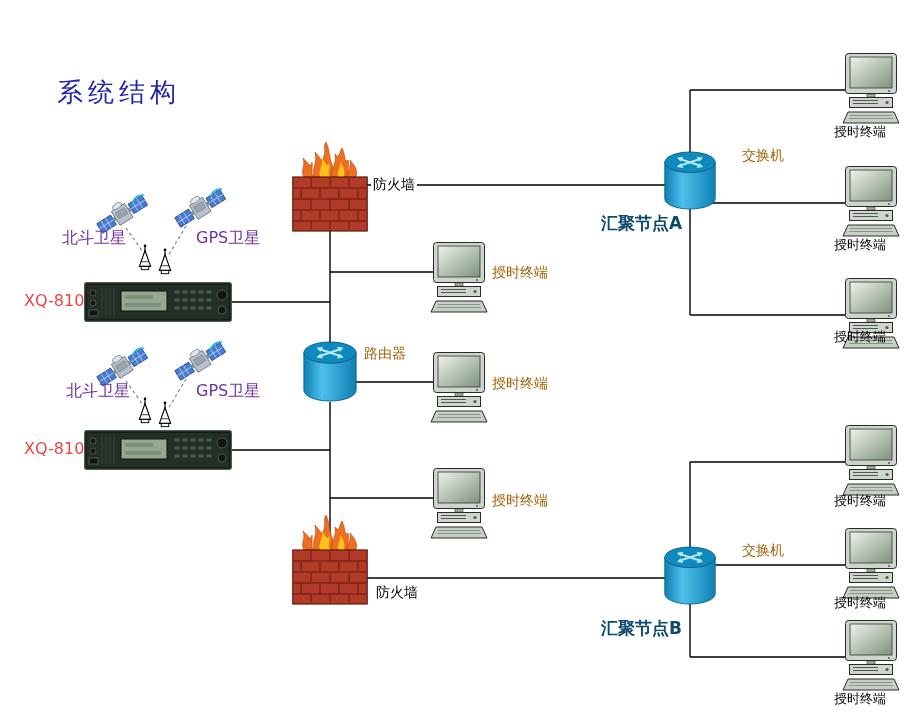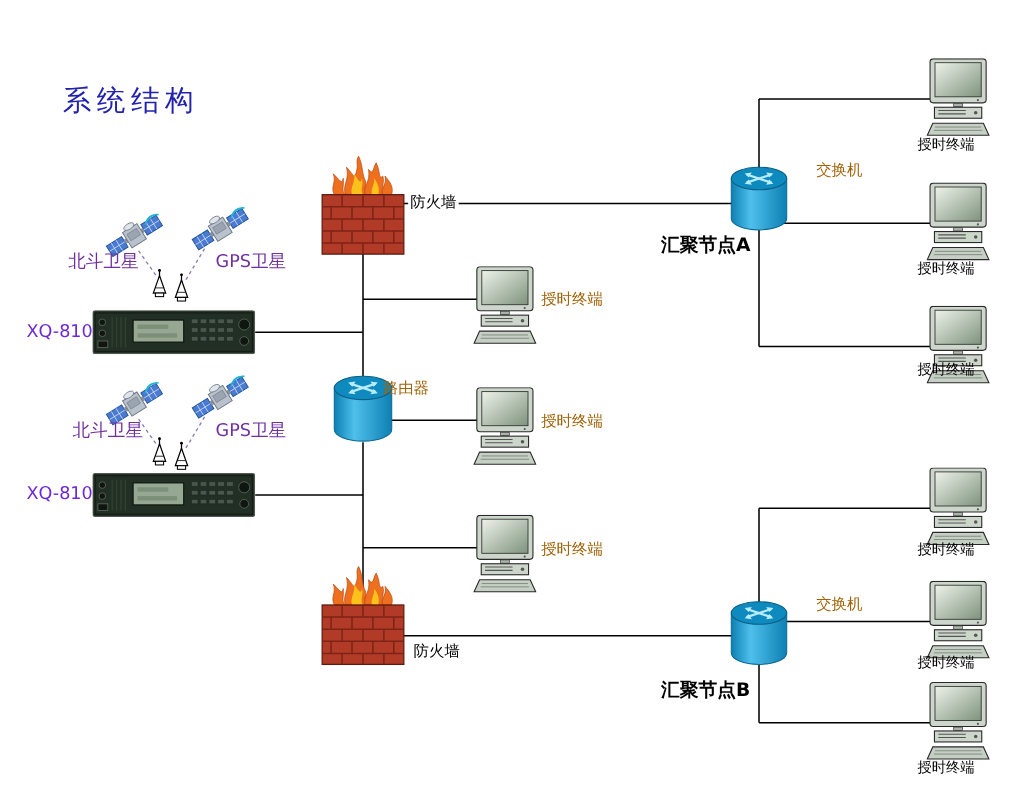--- a/index.html
+++ b/index.html
@@ -6,25 +6,25 @@
   #canvas{
     position:relative;width:921px;height:723px;background:#ffffff;
     font-family:"DejaVu Sans","Liberation Sans",sans-serif;overflow:hidden;
   }
   .abs{position:absolute;}
   .lbl{position:absolute;color:#000;white-space:nowrap;line-height:1.15;}
   .title{
     font-family:"DejaVu Serif","Liberation Serif",serif;
     font-size:26px;color:#2222b0;letter-spacing:5px;font-weight:500;
   }
-  .devlbl{font-size:16px;color:#6d28d9;}
+  .devlbl{font-size:16px;color:#ef4444;}
   .satlbl{font-size:16px;color:#7030a0;}
   .midlbl{font-size:14px;color:#a16207;}
   .onlinelbl{font-size:14px;color:#000;background:#fff;padding:0 2px;}
-  .nodelbl{font-size:17px;font-weight:bold;color:#000000;}
+  .nodelbl{font-size:17px;font-weight:bold;color:#0c4a6e;}
   .termlbl{font-size:13px;color:#000;}
   svg{display:block;}
 </style>
 </head>
 <body>
 
 <svg width="0" height="0" style="position:absolute" aria-hidden="true">
   <defs>
     <linearGradient id="cylGrad" x1="0" y1="0" x2="1" y2="0">
       <stop offset="0" stop-color="#0d7fb2"></stop>
@@ -261,21 +261,21 @@
         <use href="#sym-firewall"></use>
       </svg>
     </div>
   <div class="lbl onlinelbl" style="left:374px;top:584px">防火墙</div>
 
   <div class="abs" style="left:301px;top:340px">
       <svg width="58" height="64">
         <use href="#sym-cylinder"></use>
       </svg>
     </div>
-  <div class="lbl midlbl" style="left:348px;top:345px">路由器</div>
+  <div class="lbl midlbl" style="left:364px;top:345px">路由器</div>
 
   <div class="abs" style="left:430px;top:242px">
       <svg width="58" height="72">
         <use href="#sym-computer"></use>
       </svg>
     </div>
   <div class="lbl midlbl" style="left:492px;top:264px">授时终端</div>
   <div class="abs" style="left:430px;top:352px">
       <svg width="58" height="72">
         <use href="#sym-computer"></use>

